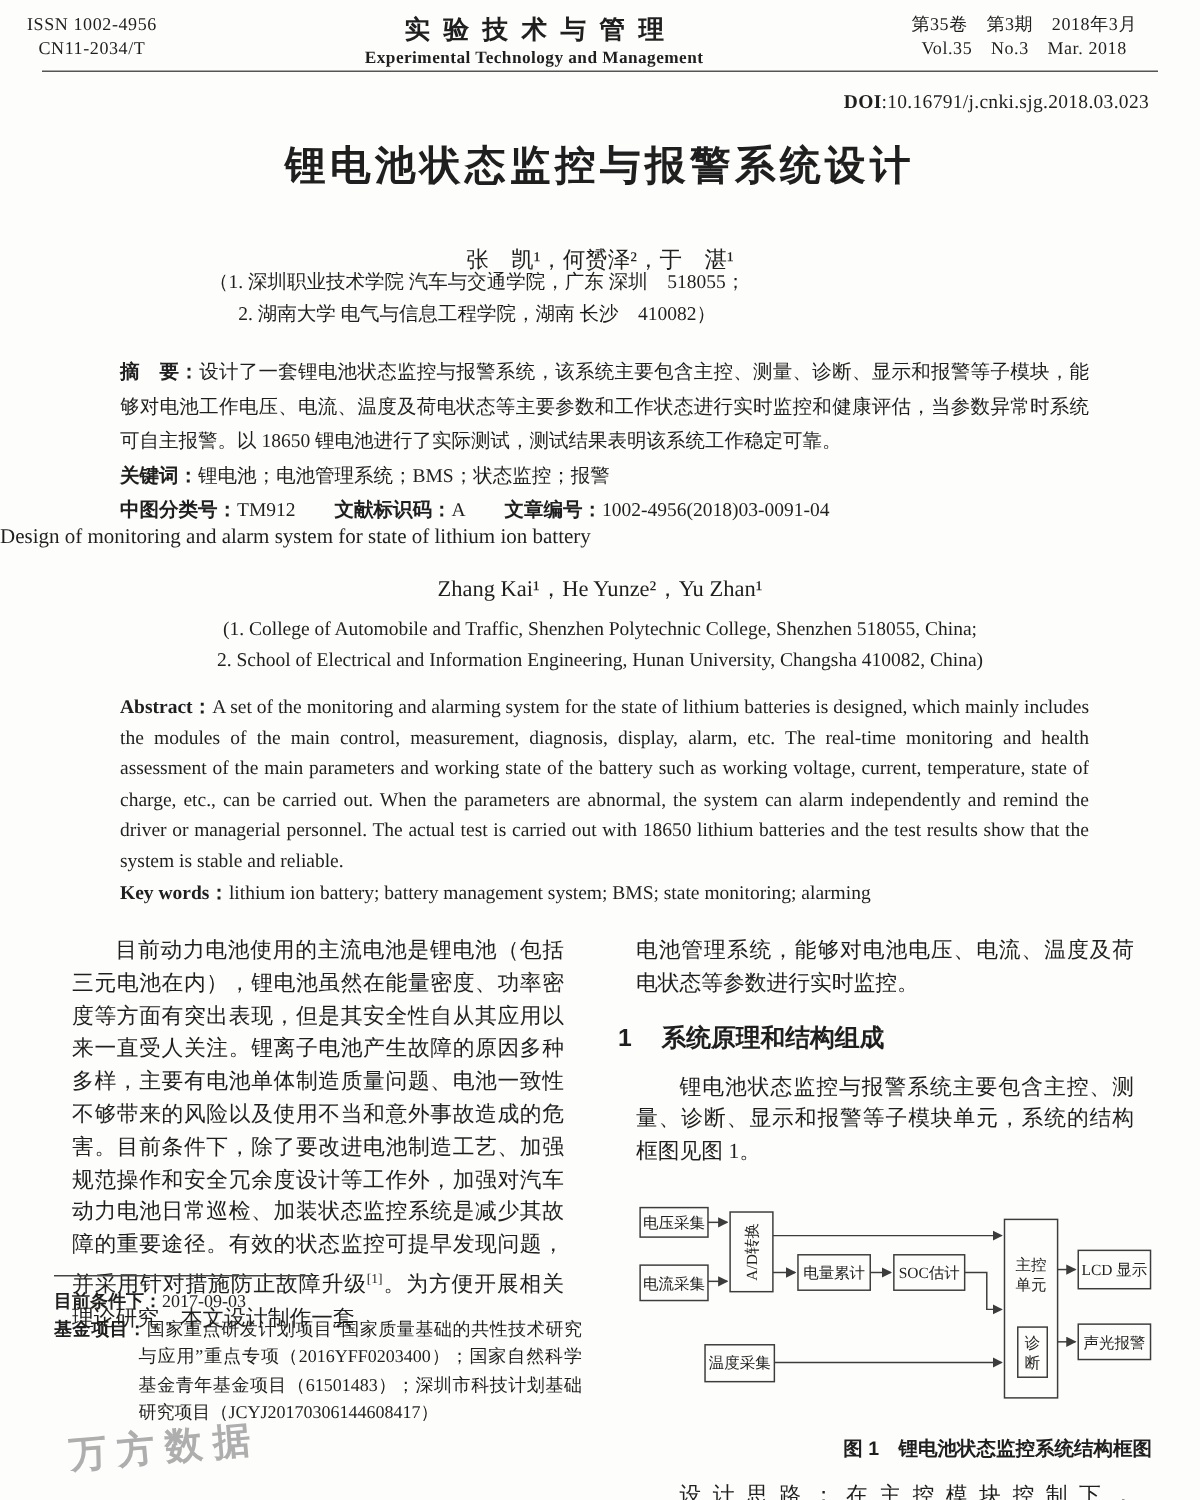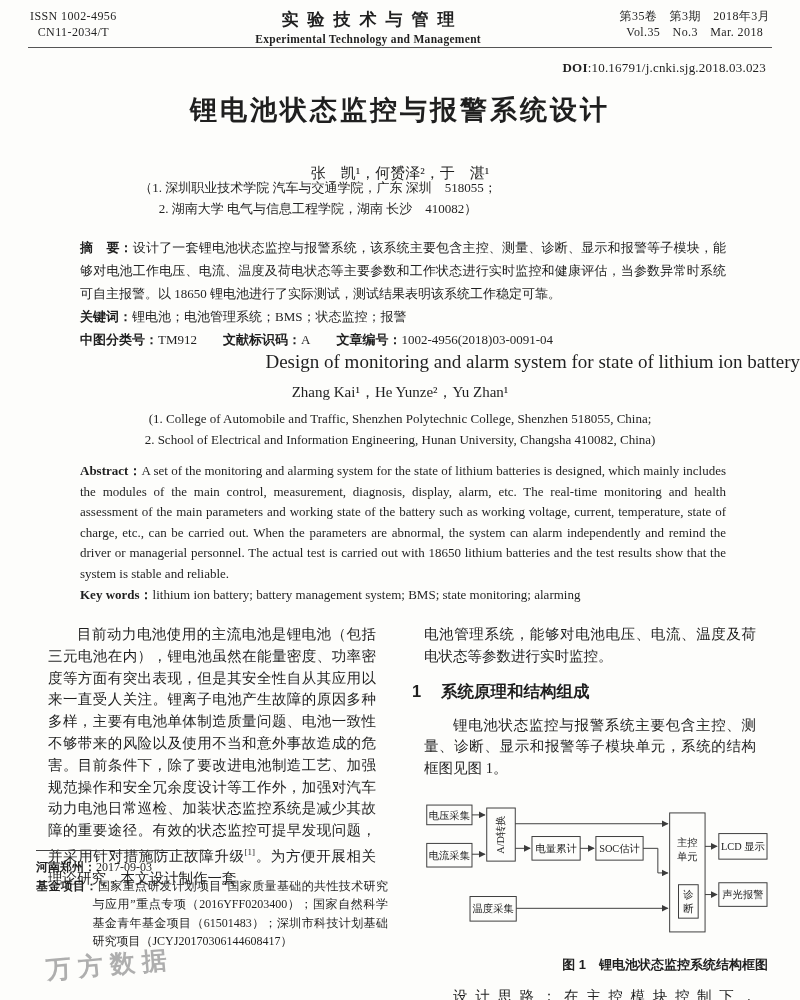--- a/index.html
+++ b/index.html
@@ -3,21 +3,21 @@
 <meta charset="utf-8">
 <style>
   html,body{margin:0;padding:0;background:#e8e8e8;}
   .page{
     position:relative; width:800px; height:1000px; margin:0 auto;
     background:#fdfdfb; color:#1f1f1f; overflow:hidden;
     font-family:"Liberation Serif","DejaVu Serif",serif;
   }
   
   .header-row{
-    position:absolute; top:8px; left:30px; width:740px;
+    position:absolute; top:8px; left:18px; width:740px;
     display:flex; justify-content:space-between; align-items:flex-start;
   }
   .header-left,.header-right{font-size:12px; line-height:16px; text-align:center; letter-spacing:.4px;}
   .header-center{text-align:center;}
   .journal-cn{font-size:17px; font-weight:bold; letter-spacing:9px; text-indent:9px;}
   .journal-en{font-size:11.5px; font-weight:bold; margin-top:2px; letter-spacing:.3px;}
   .header-rule{position:absolute; top:47px; left:28px; width:744px; border-top:1.6px solid #555;}
   .doi-line{position:absolute; top:60px; right:34px; font-size:13px; letter-spacing:.2px;}
   .doi-line b{font-weight:bold;}
   
@@ -26,22 +26,22 @@
     font-family:"Liberation Sans","DejaVu Sans",sans-serif;}
   .authors-cn{position:absolute; top:148px; left:0; width:800px; text-align:center; font-size:15px;margin-top:16px;}
   .affils-cn{position:absolute; top:177px; left:0; width:636px; text-align:center; font-size:13px; line-height:21px;}
   
   .abstract-cn{position:absolute; top:236px; left:80px; width:646px;
     font-size:13px; line-height:23px; text-align:justify;}
   .abstract-cn p{margin:0;}
   .lbl{font-weight:bold; font-family:"Liberation Sans","DejaVu Sans",sans-serif;}
   .meta-gap{display:inline-block; width:2em;}
   
-  .title-en{position:absolute; top:351px; left:0; width:800px; margin:0; text-align:right;
-    font-size:19px; font-weight:normal;}
+  .title-en{position:absolute; top:351px; left:0; width:800px; margin:0; text-align:left;
+    font-size:14px; font-weight:normal;}
   .authors-en{position:absolute; top:383px; left:0; width:800px; text-align:center; font-size:15px;}
   .affils-en{position:absolute; top:408px; left:0; width:800px; text-align:center; font-size:13px; line-height:21px;}
   .abstract-en{position:absolute; top:461px; left:80px; width:646px;
     font-size:13px; line-height:20.6px; text-align:justify;}
   .abstract-en p{margin:0;}
   .lbl-en{font-weight:bold;}
   
   .col-left{position:absolute; top:612px; left:36px; width:352px;}
   .col-right{position:absolute; top:612px; left:412px; width:356px;}
   .body-para{margin:12px; font-size:14.5px; line-height:21.8px; text-align:justify;}
@@ -118,21 +118,21 @@
     <p><span class="lbl-en">Abstract：</span><span>A set of the monitoring and alarming system for the state of lithium batteries is designed, which mainly includes the modules of the main control, measurement, diagnosis, display, alarm, etc. The real-time monitoring and health assessment of the main parameters and working state of the battery such as working voltage, current, temperature, state of charge, etc., can be carried out. When the parameters are abnormal, the system can alarm independently and remind the driver or managerial personnel. The actual test is carried out with 18650 lithium batteries and the test results show that the system is stable and reliable.</span></p>
     <p><span class="lbl-en">Key words：</span><span>lithium ion battery; battery management system; BMS; state monitoring; alarming</span></p>
   </section>
 
   <div class="col-left">
     <p class="body-para indent"><span>目前动力电池使用的主流电池是锂电池（包括三元电池在内），锂电池虽然在能量密度、功率密度等方面有突出表现，但是其安全性自从其应用以来一直受人关注。锂离子电池产生故障的原因多种多样，主要有电池单体制造质量问题、电池一致性不够带来的风险以及使用不当和意外事故造成的危害。目前条件下，除了要改进电池制造工艺、加强规范操作和安全冗余度设计等工作外，加强对汽车动力电池日常巡检、加装状态监控系统是减少其故障的重要途径。有效的状态监控可提早发现问题，并采用针对措施防止故障升级</span><sup>[1]</sup><span>。为方便开展相关理论研究，本文设计制作一套</span></p>
   </div>
 
   <div class="footnote-block">
     <div class="fn-rule"></div>
-    <p class="fn"><span class="lbl">河南郑州：</span><span>2017-09-03</span></p>
+    <p class="fn"><span class="lbl">目前条件下：</span><span>2017-09-03</span></p>
     <p class="fn"><span class="lbl">基金项目：</span><span>国家重点研发计划项目“国家质量基础的共性技术研究与应用”重点专项（2016YFF0203400）；国家自然科学基金青年基金项目（61501483）；深圳市科技计划基础研究项目（JCYJ20170306144608417）</span></p>
   </div>
   <div class="wanfang">万方数据</div>
 
   <div class="col-right">
     <p class="body-para">电池管理系统，能够对电池电压、电流、温度及荷电状态等参数进行实时监控。</p>
     <h3 class="section-heading"><span class="section-no">1</span><span>系统原理和结构组成</span></h3>
     <p class="body-para indent">锂电池状态监控与报警系统主要包含主控、测量、诊断、显示和报警等子模块单元，系统的结构框图见图 1。</p>
 
     <figure>

